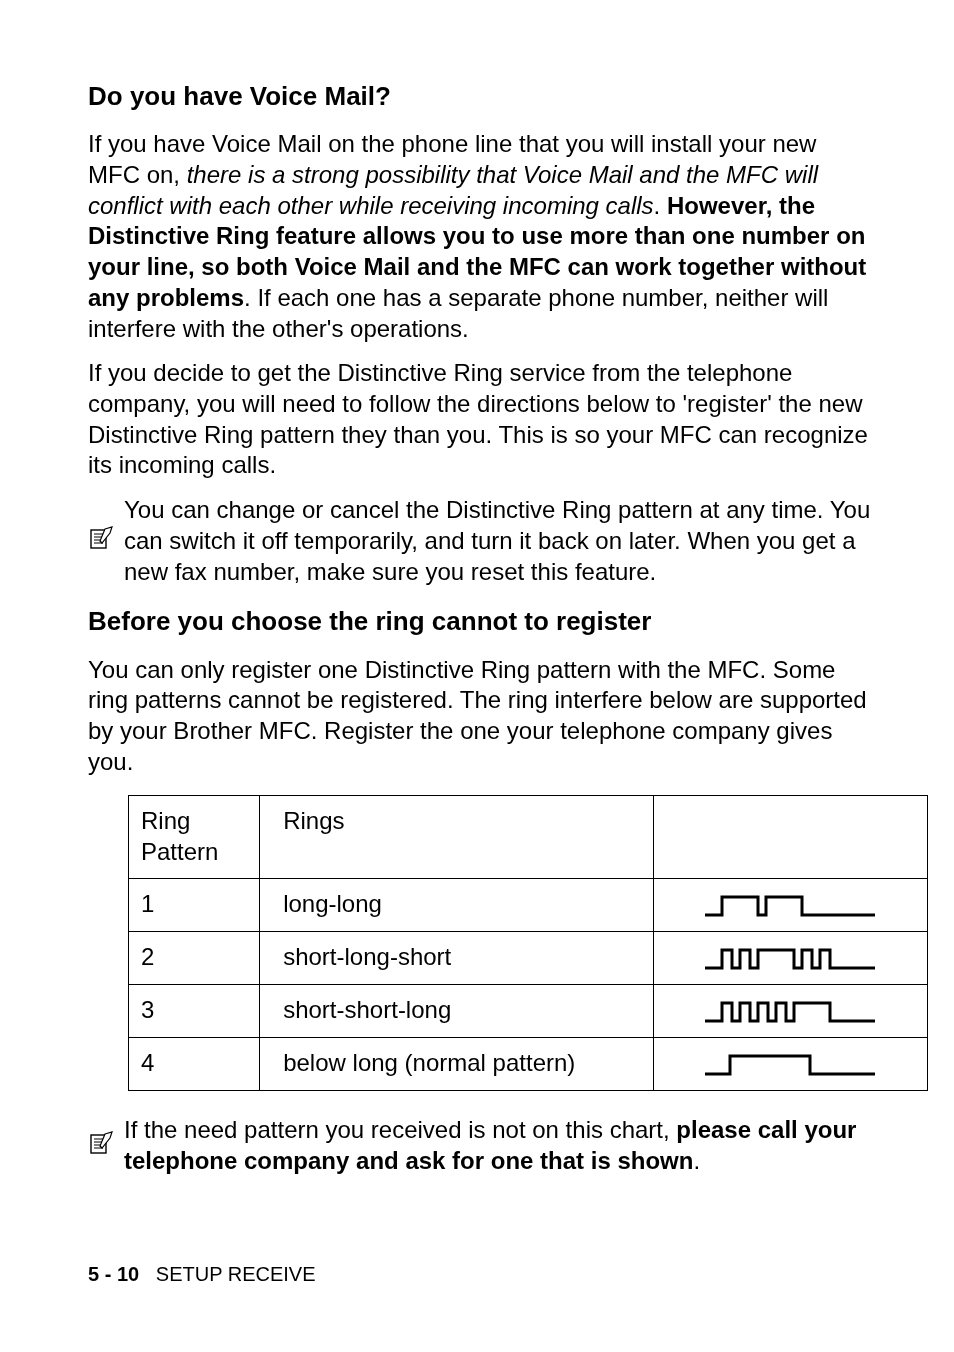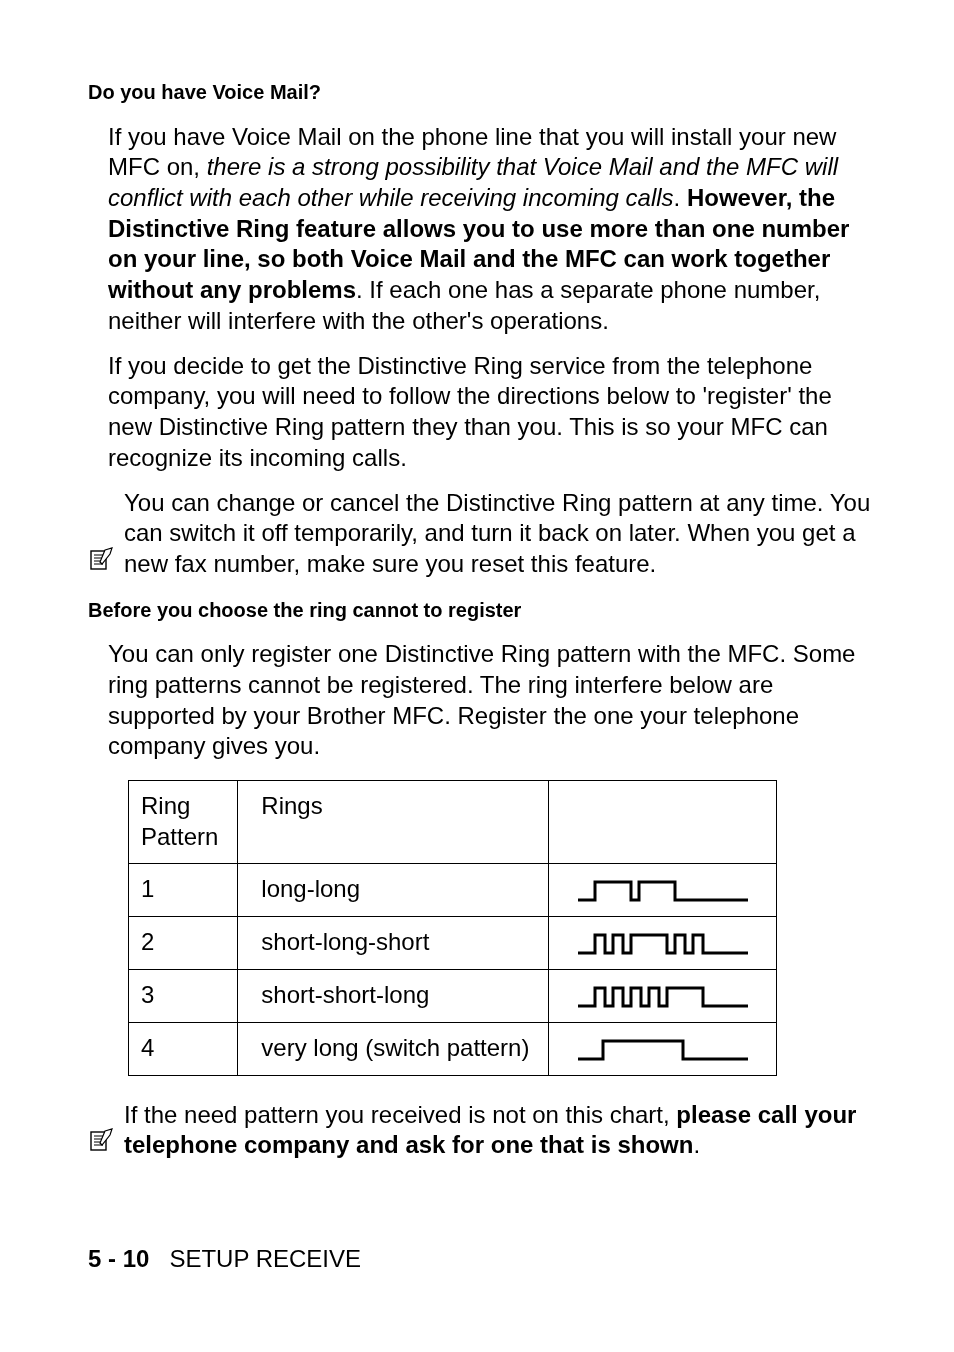--- a/index.html
+++ b/index.html
@@ -8,60 +8,60 @@
       height: 1352px;
       background: #fff;
       font-family: Arial, Helvetica, sans-serif;
       font-size: 24px;
       line-height: 1.28;
       padding: 80px 80px 40px 88px;
       color: #000;
       position: relative;
     }
     h2 {
-      font-size: 20px;
+      font-size: 26px;
       font-weight: bold;
       margin-bottom: 16px;
     }
-    p { margin-bottom: 14px; margin-left: 20px; }
+    p { margin-bottom: 14px; }
     .italic { font-style: italic; }
     .bold { font-weight: bold; }
     .note-row {
       display: flex;
-      align-items: flex-end;
+      align-items: center;
       gap: 8px;
       margin: 10px 0 18px 0;
     }
     .note-icon {
       flex: 0 0 28px;
       margin-top: 2px;
     }
     .note-text { flex: 1; }
     table {
       border-collapse: collapse;
-      width: 649px;
+      width: 800px;
       margin: 18px auto 24px 40px;
     }
     th, td {
       border: 1.5px solid #000;
       padding: 10px 12px;
       text-align: left;
       vertical-align: top;
       font-weight: normal;
       font-size: 24px;
     }
     .col1 { width: 110px; }
     .col2 { width: 330px; padding-left: 23px; }
     .col3 { width: 230px; text-align: center; vertical-align: middle; }
     .ring-svg { display: block; margin: 0 auto; }
     .footer {
       position: absolute;
-      bottom: 77px;
+      bottom: 64px;
       left: 88px;
-      font-size: 24px;
+      font-size: 20px;
     }
     .footer strong { font-weight: bold; }
   </style>
 </head>
 <body>
 
 <h2>Do you have Voice Mail?</h2>
 
 <p>
   <span>If you have Voice Mail on the phone line that you will install your new MFC on, </span><span class="italic">there is a strong possibility that Voice Mail and the MFC will conflict with each other while receiving incoming calls</span><span>. </span><span class="bold">However, the Distinctive Ring feature allows you to use more than one number on your line, so both Voice Mail and the MFC can work together without any problems</span><span>. If each one has a separate phone number, neither will interfere with the other's operations.</span>
@@ -116,21 +116,21 @@
     <td class="col1">3</td>
     <td class="col2">short-short-long</td>
     <td class="col3">
       <svg class="ring-svg" width="180" height="32" viewBox="0 0 180 32">
         <path d="M5 26 L22 26 L22 8 L32 8 L32 26 L40 26 L40 8 L50 8 L50 26 L58 26 L58 8 L68 8 L68 26 L76 26 L76 8 L86 8 L86 26 L94 26 L94 8 L130 8 L130 26 L175 26" fill="none" stroke="#000" stroke-width="3"></path>
       </svg>
     </td>
   </tr>
   <tr>
     <td class="col1">4</td>
-    <td class="col2">very long (switch pattern)</td>
+    <td class="col2">below long (normal pattern)</td>
     <td class="col3">
       <svg class="ring-svg" width="180" height="32" viewBox="0 0 180 32">
         <path d="M5 26 L30 26 L30 8 L110 8 L110 26 L175 26" fill="none" stroke="#000" stroke-width="3"></path>
       </svg>
     </td>
   </tr>
 </tbody>
   </table>
 
 <div class="note-row">

